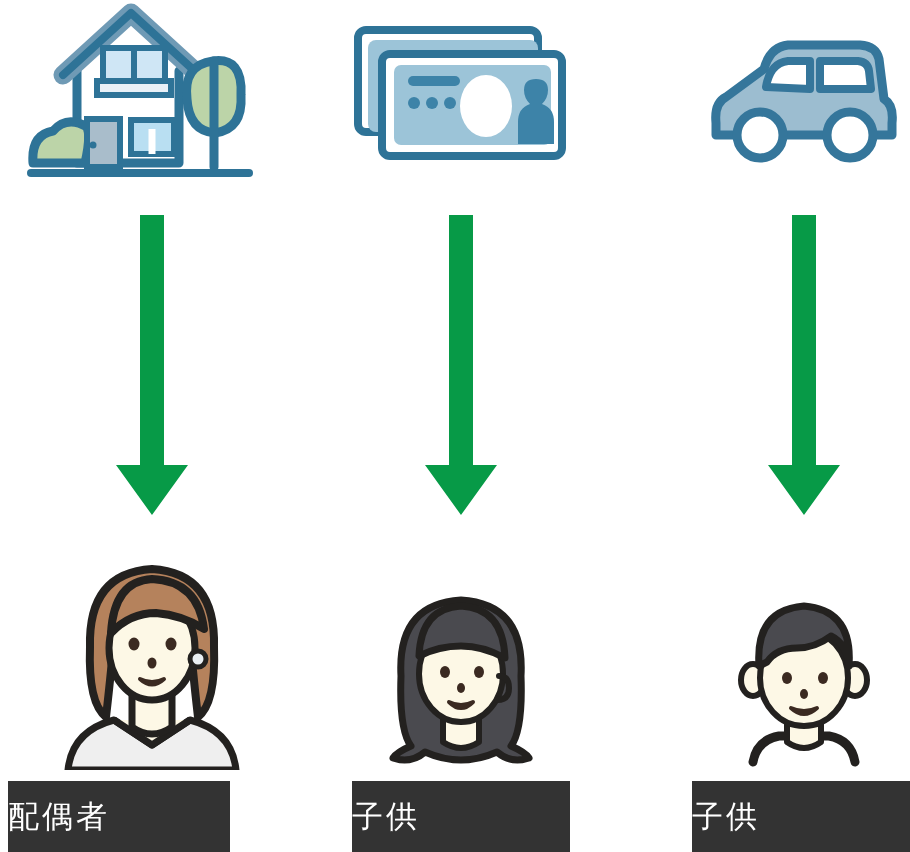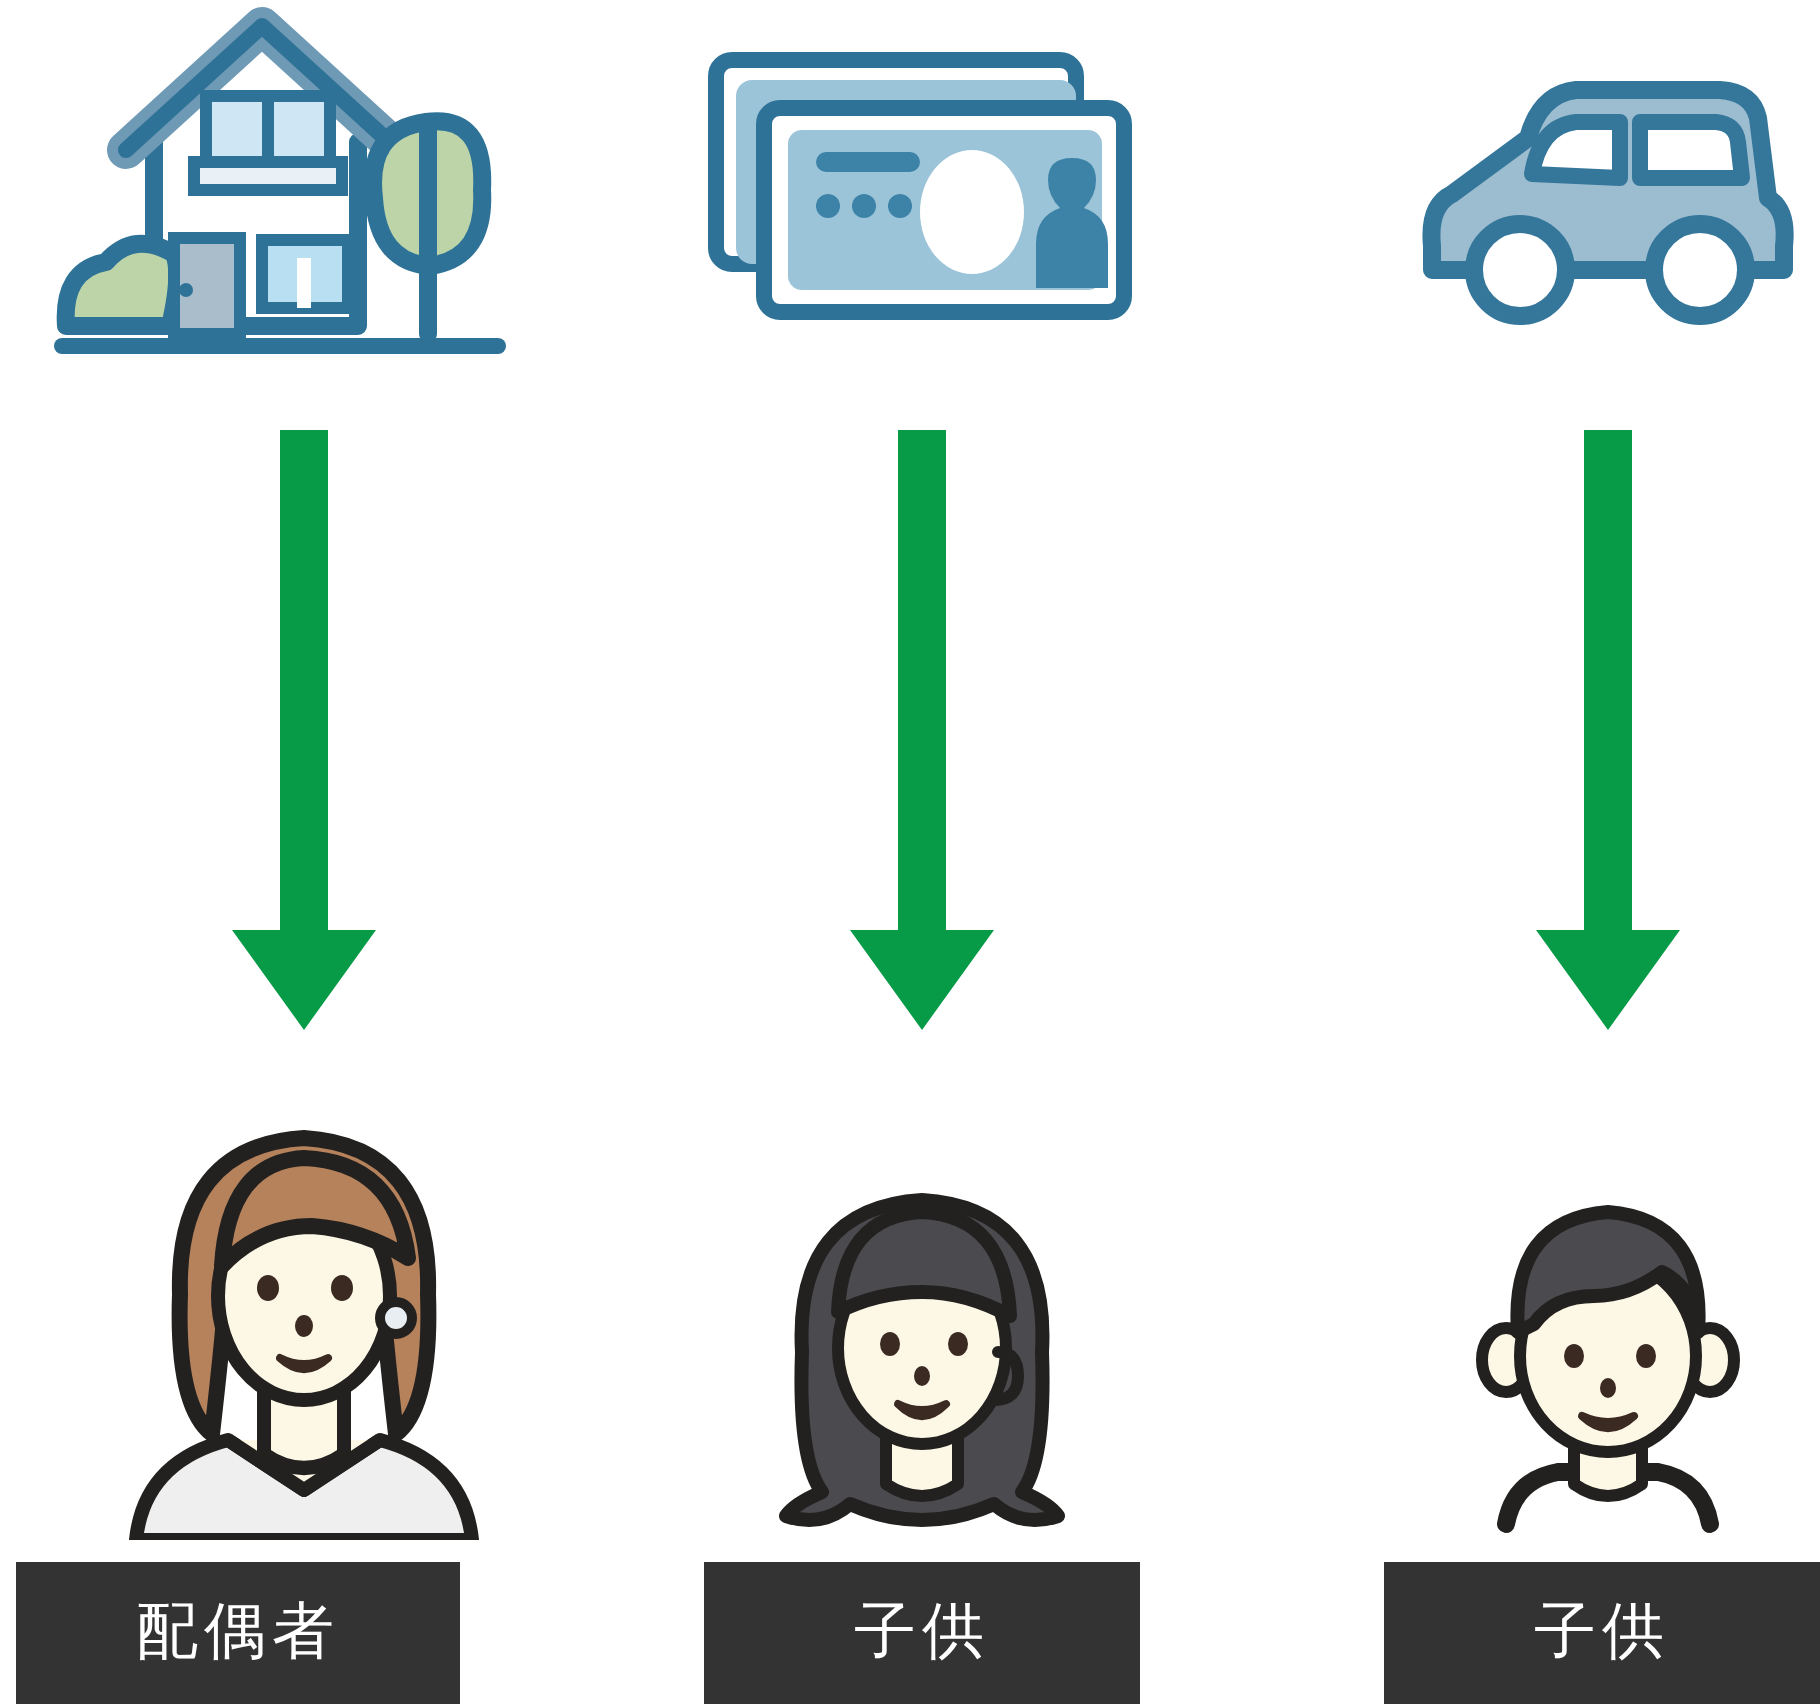--- a/index.html
+++ b/index.html
@@ -69,21 +69,21 @@
   .person-slot svg { display: block; }
 
   
   .label-chip {
     position: absolute;
     top: 781px;
     height: 71px;
     background: #333333;
     display: flex;
     align-items: center;
-    justify-content: center;
+    justify-content: flex-start;
     box-sizing: border-box;
   }
   .label-chip .label-text {
     color: #ffffff;
     font-size: 31px;
     letter-spacing: 3px;
     line-height: 1;
     font-weight: 400;
     font-family: "DejaVu Sans", "Liberation Sans", sans-serif;
   }

